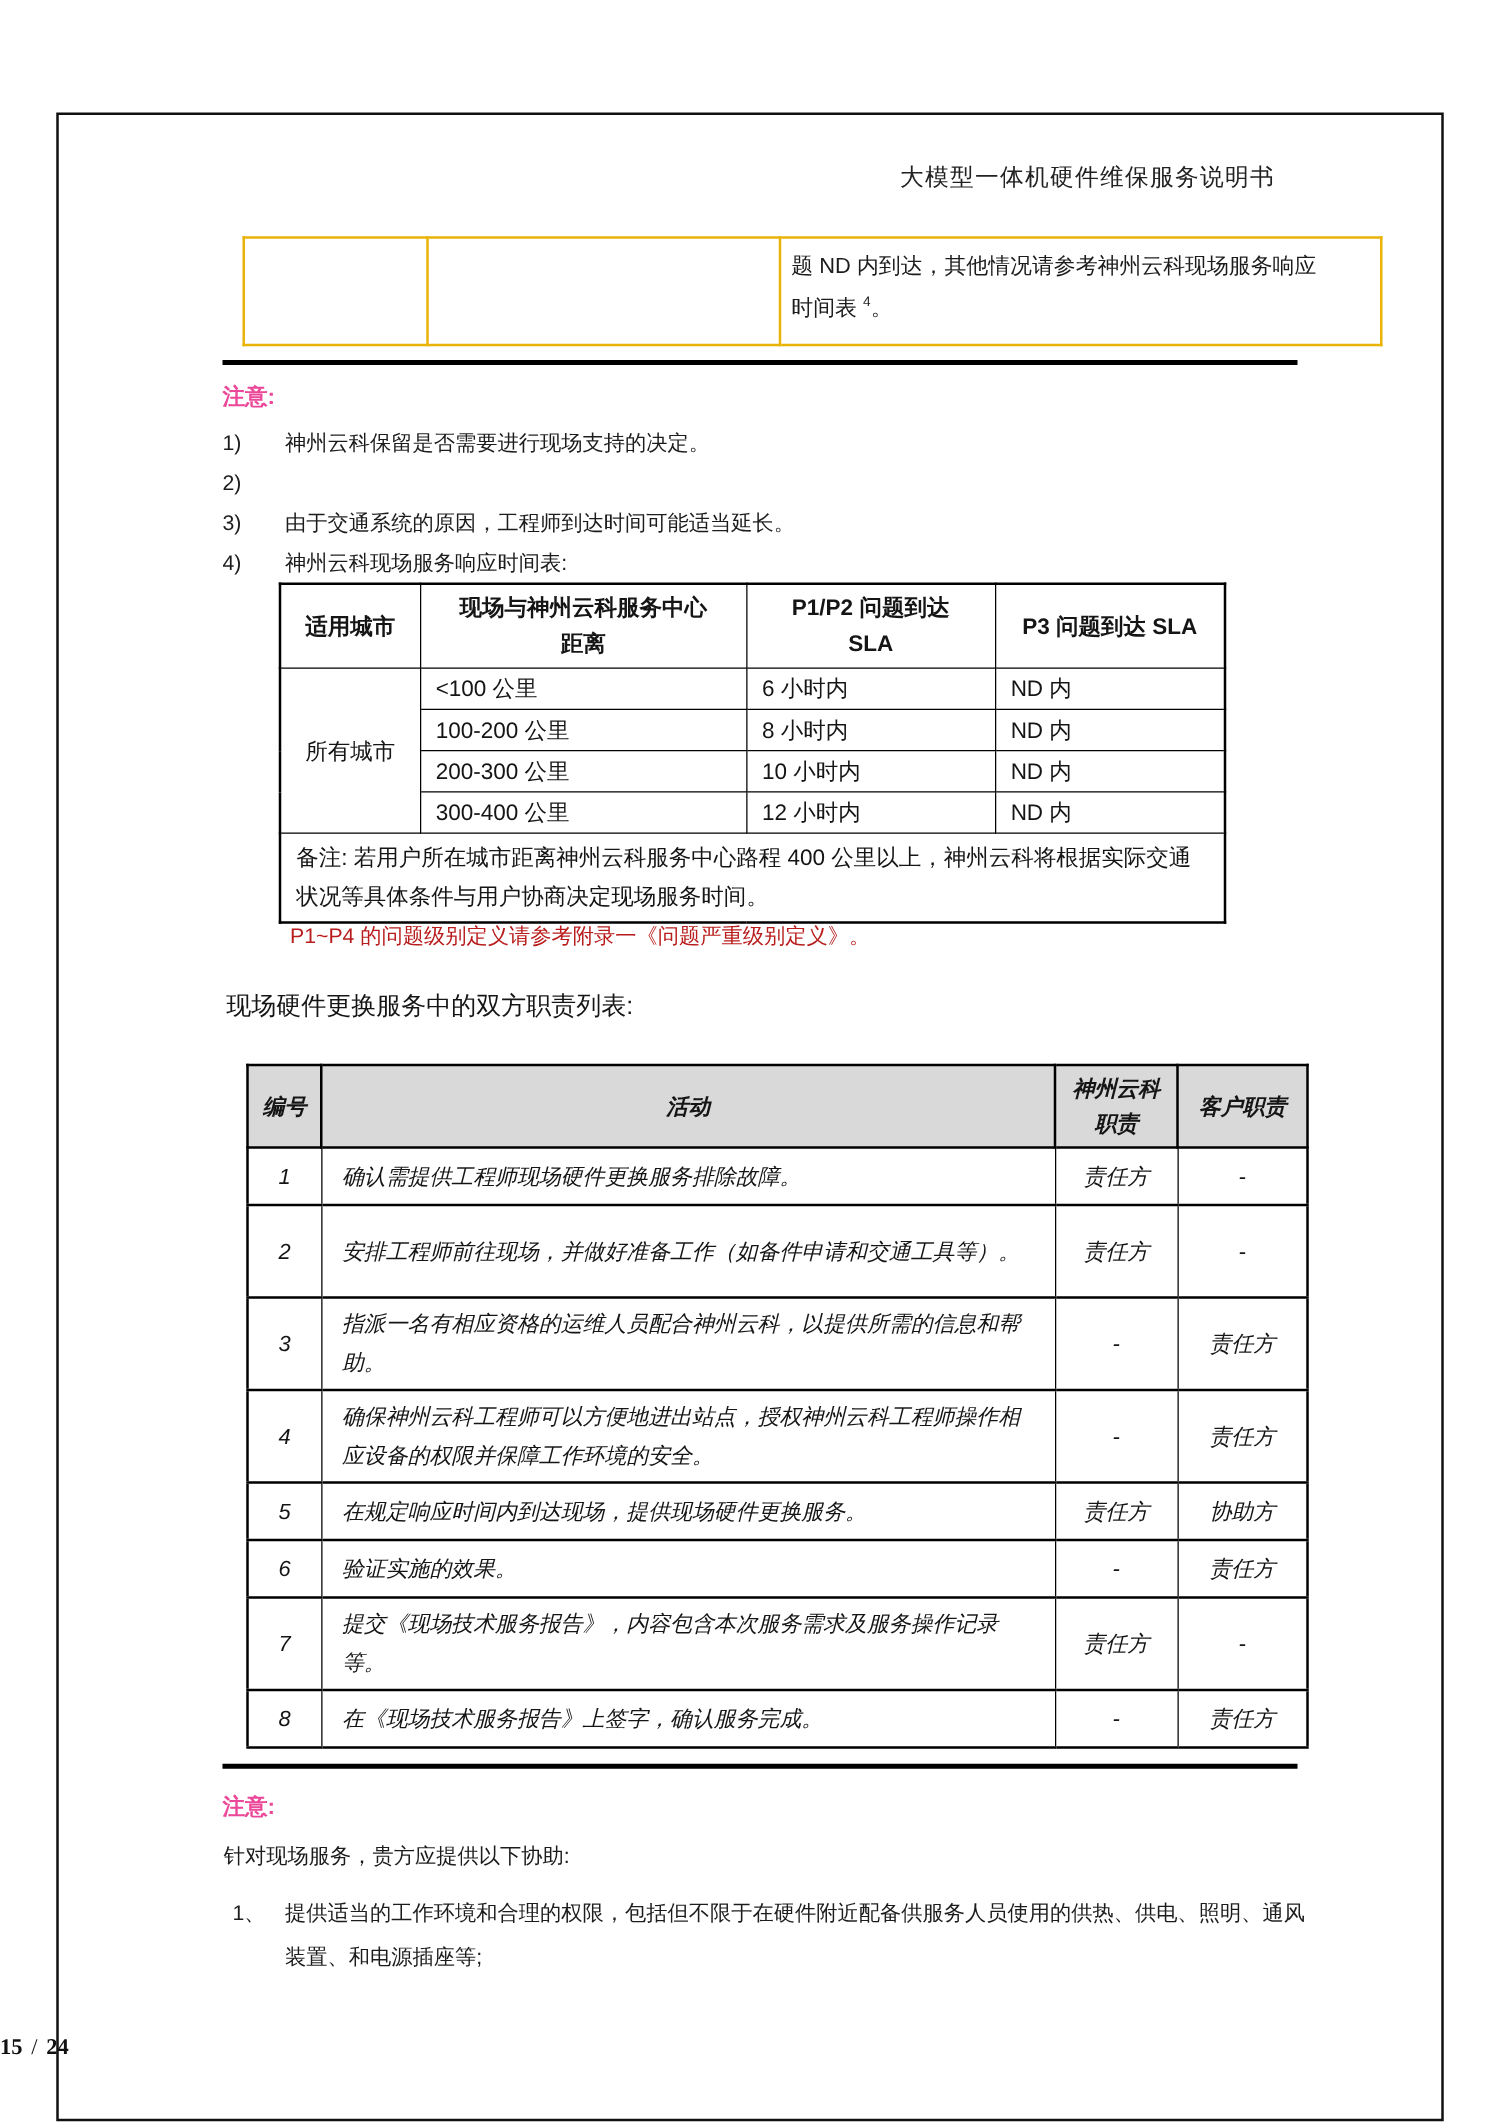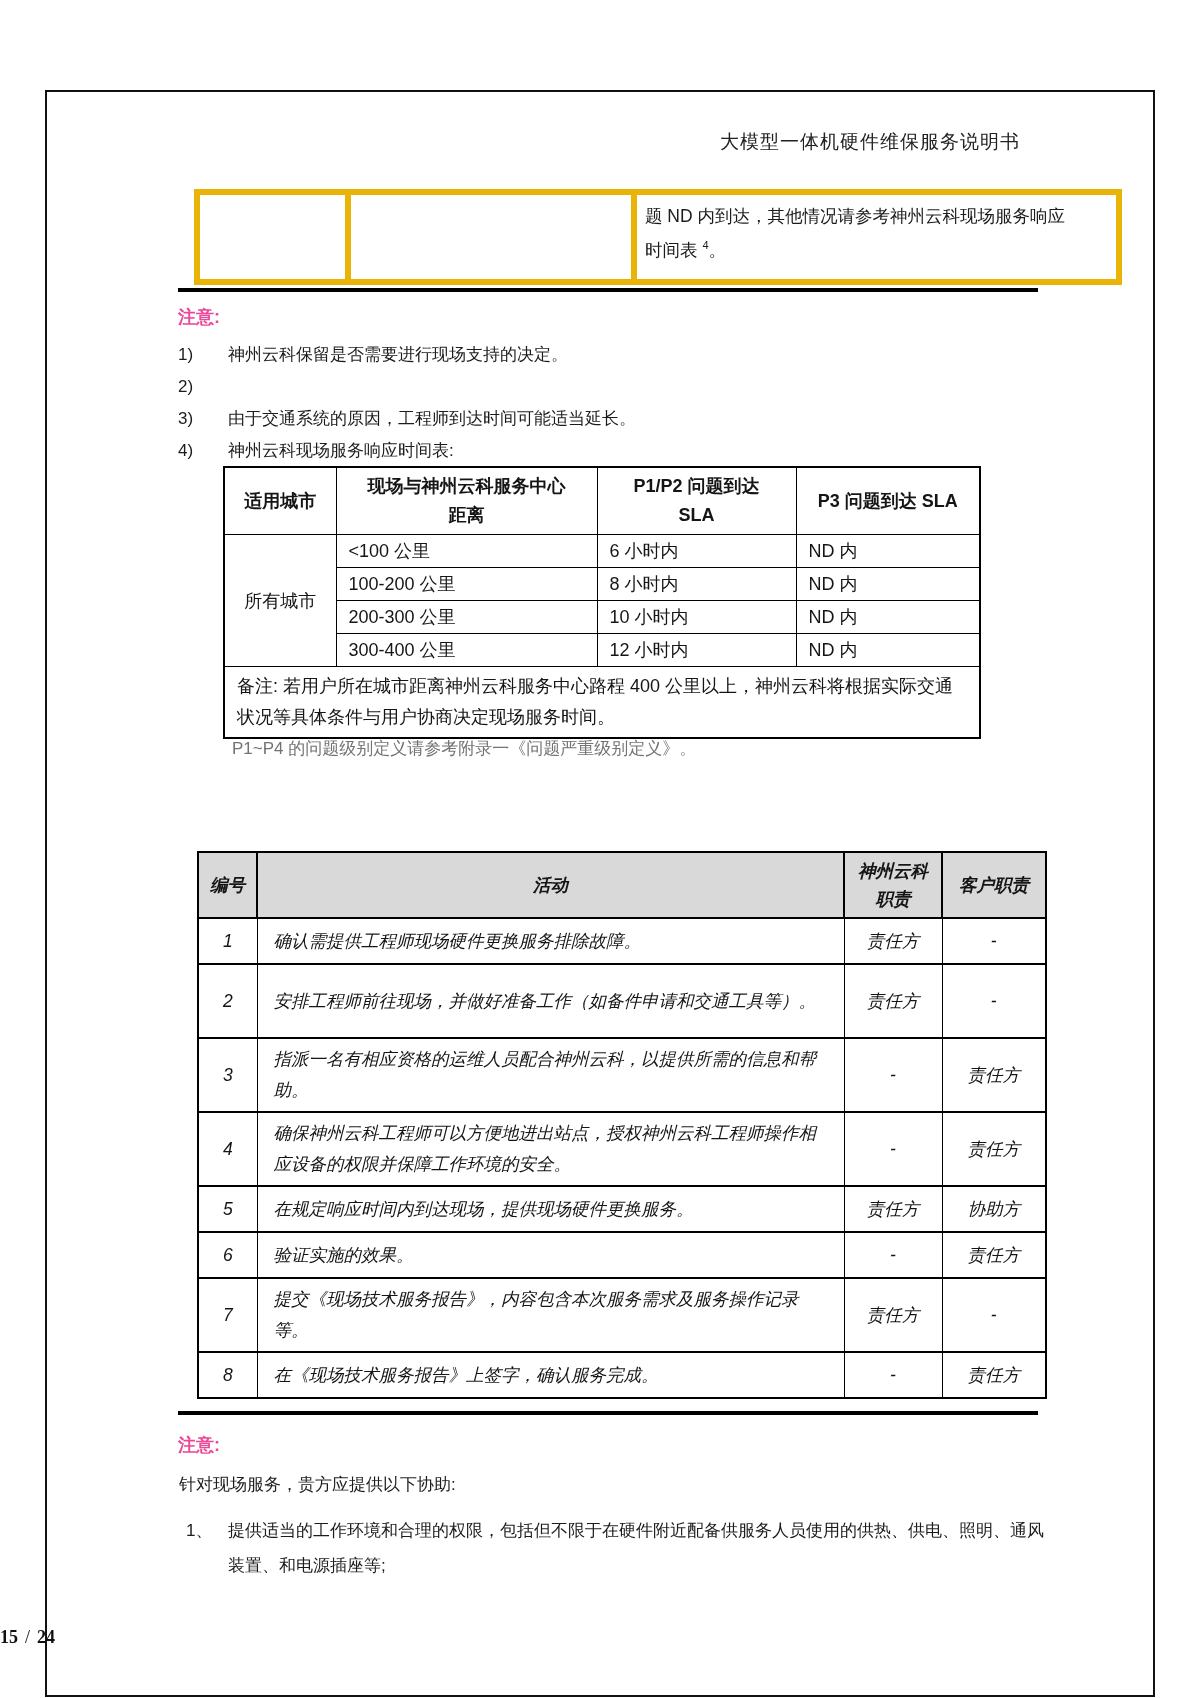--- a/index.html
+++ b/index.html
@@ -14,21 +14,21 @@
   .header-title{
     position:absolute;top:84px;right:180px;
     font-family:"Liberation Serif",serif;font-size:19px;color:#222;letter-spacing:1px;
   }
   
   .top-table{
     position:absolute;left:194px;top:144px;width:856px;
     border-collapse:collapse;table-layout:fixed;
   }
   .top-table td{
-    border:6px solid #eab308;vertical-align:top;
+    border:2px solid #eab308;vertical-align:top;
     font-size:17.5px;line-height:34px;padding:4px 8px;height:76px;
   }
   .top-table td.c1{width:129px;}
   .top-table td.c2{width:264px;}
   .top-table td.c3{width:463px;}
   .top-table .tline{display:block;}
   .top-table sup{font-size:11px;vertical-align:super;line-height:0;}
   
   .rule{position:absolute;left:178px;width:860px;height:4px;background:#000;}
   .rule-top{top:243px;}
@@ -50,21 +50,21 @@
   .rt-table th,.rt-table td{border:1.5px solid #000;}
   .rt-table th{font-weight:bold;text-align:center;vertical-align:middle;padding:2px 6px;height:62px;}
   .rt-table th .hline{display:block;line-height:29px;}
   .rt-table col.cc1{width:112px;} .rt-table col.cc2{width:261px;}
   .rt-table col.cc3{width:199px;} .rt-table col.cc4{width:184px;}
   .rt-table td{height:32px;line-height:30px;padding:0 12px;text-align:left;vertical-align:middle;}
   .rt-table td.city{text-align:center;}
   .rt-table td.remark{height:auto;padding:4px 12px;line-height:31px;}
   .rt-table .rline{display:block;}
   
-  .p1p4-note{position:absolute;left:232px;top:692px;font-size:17px;color:#737373;}
+  .p1p4-note{position:absolute;left:232px;top:692px;font-size:17px;color:#b91c1c;}
   .section-heading{position:absolute;left:181px;top:746px;font-size:20px;color:#151515;}
   
   .resp-table{
     position:absolute;left:197px;top:806px;width:848px;
     border-collapse:collapse;table-layout:fixed;border:2.5px solid #000;
     font-size:17.5px;color:#151515;font-style:italic;
   }
   .resp-table col.rc1{width:59px;} .resp-table col.rc2{width:587px;}
   .resp-table col.rc3{width:98px;} .resp-table col.rc4{width:104px;}
   .resp-table th{
@@ -182,20 +182,21 @@
       <td class="remark" colspan="4">
         <span class="rline">备注: 若用户所在城市距离神州云科服务中心路程 400 公里以上，神州云科将根据实际交通</span>
         <span class="rline">状况等具体条件与用户协商决定现场服务时间。</span>
       </td>
     </tr>
   </tbody>
     </table>
 
   <div class="p1p4-note">P1~P4 的问题级别定义请参考附录一《问题严重级别定义》。</div>
 
+  <div class="section-heading">现场硬件更换服务中的双方职责列表:</div>
 
   <table class="resp-table">
     <colgroup>
         <col class="rc1">
         <col class="rc2">
         <col class="rc3">
         <col class="rc4">
       </colgroup>
     <tbody>
         <tr>

